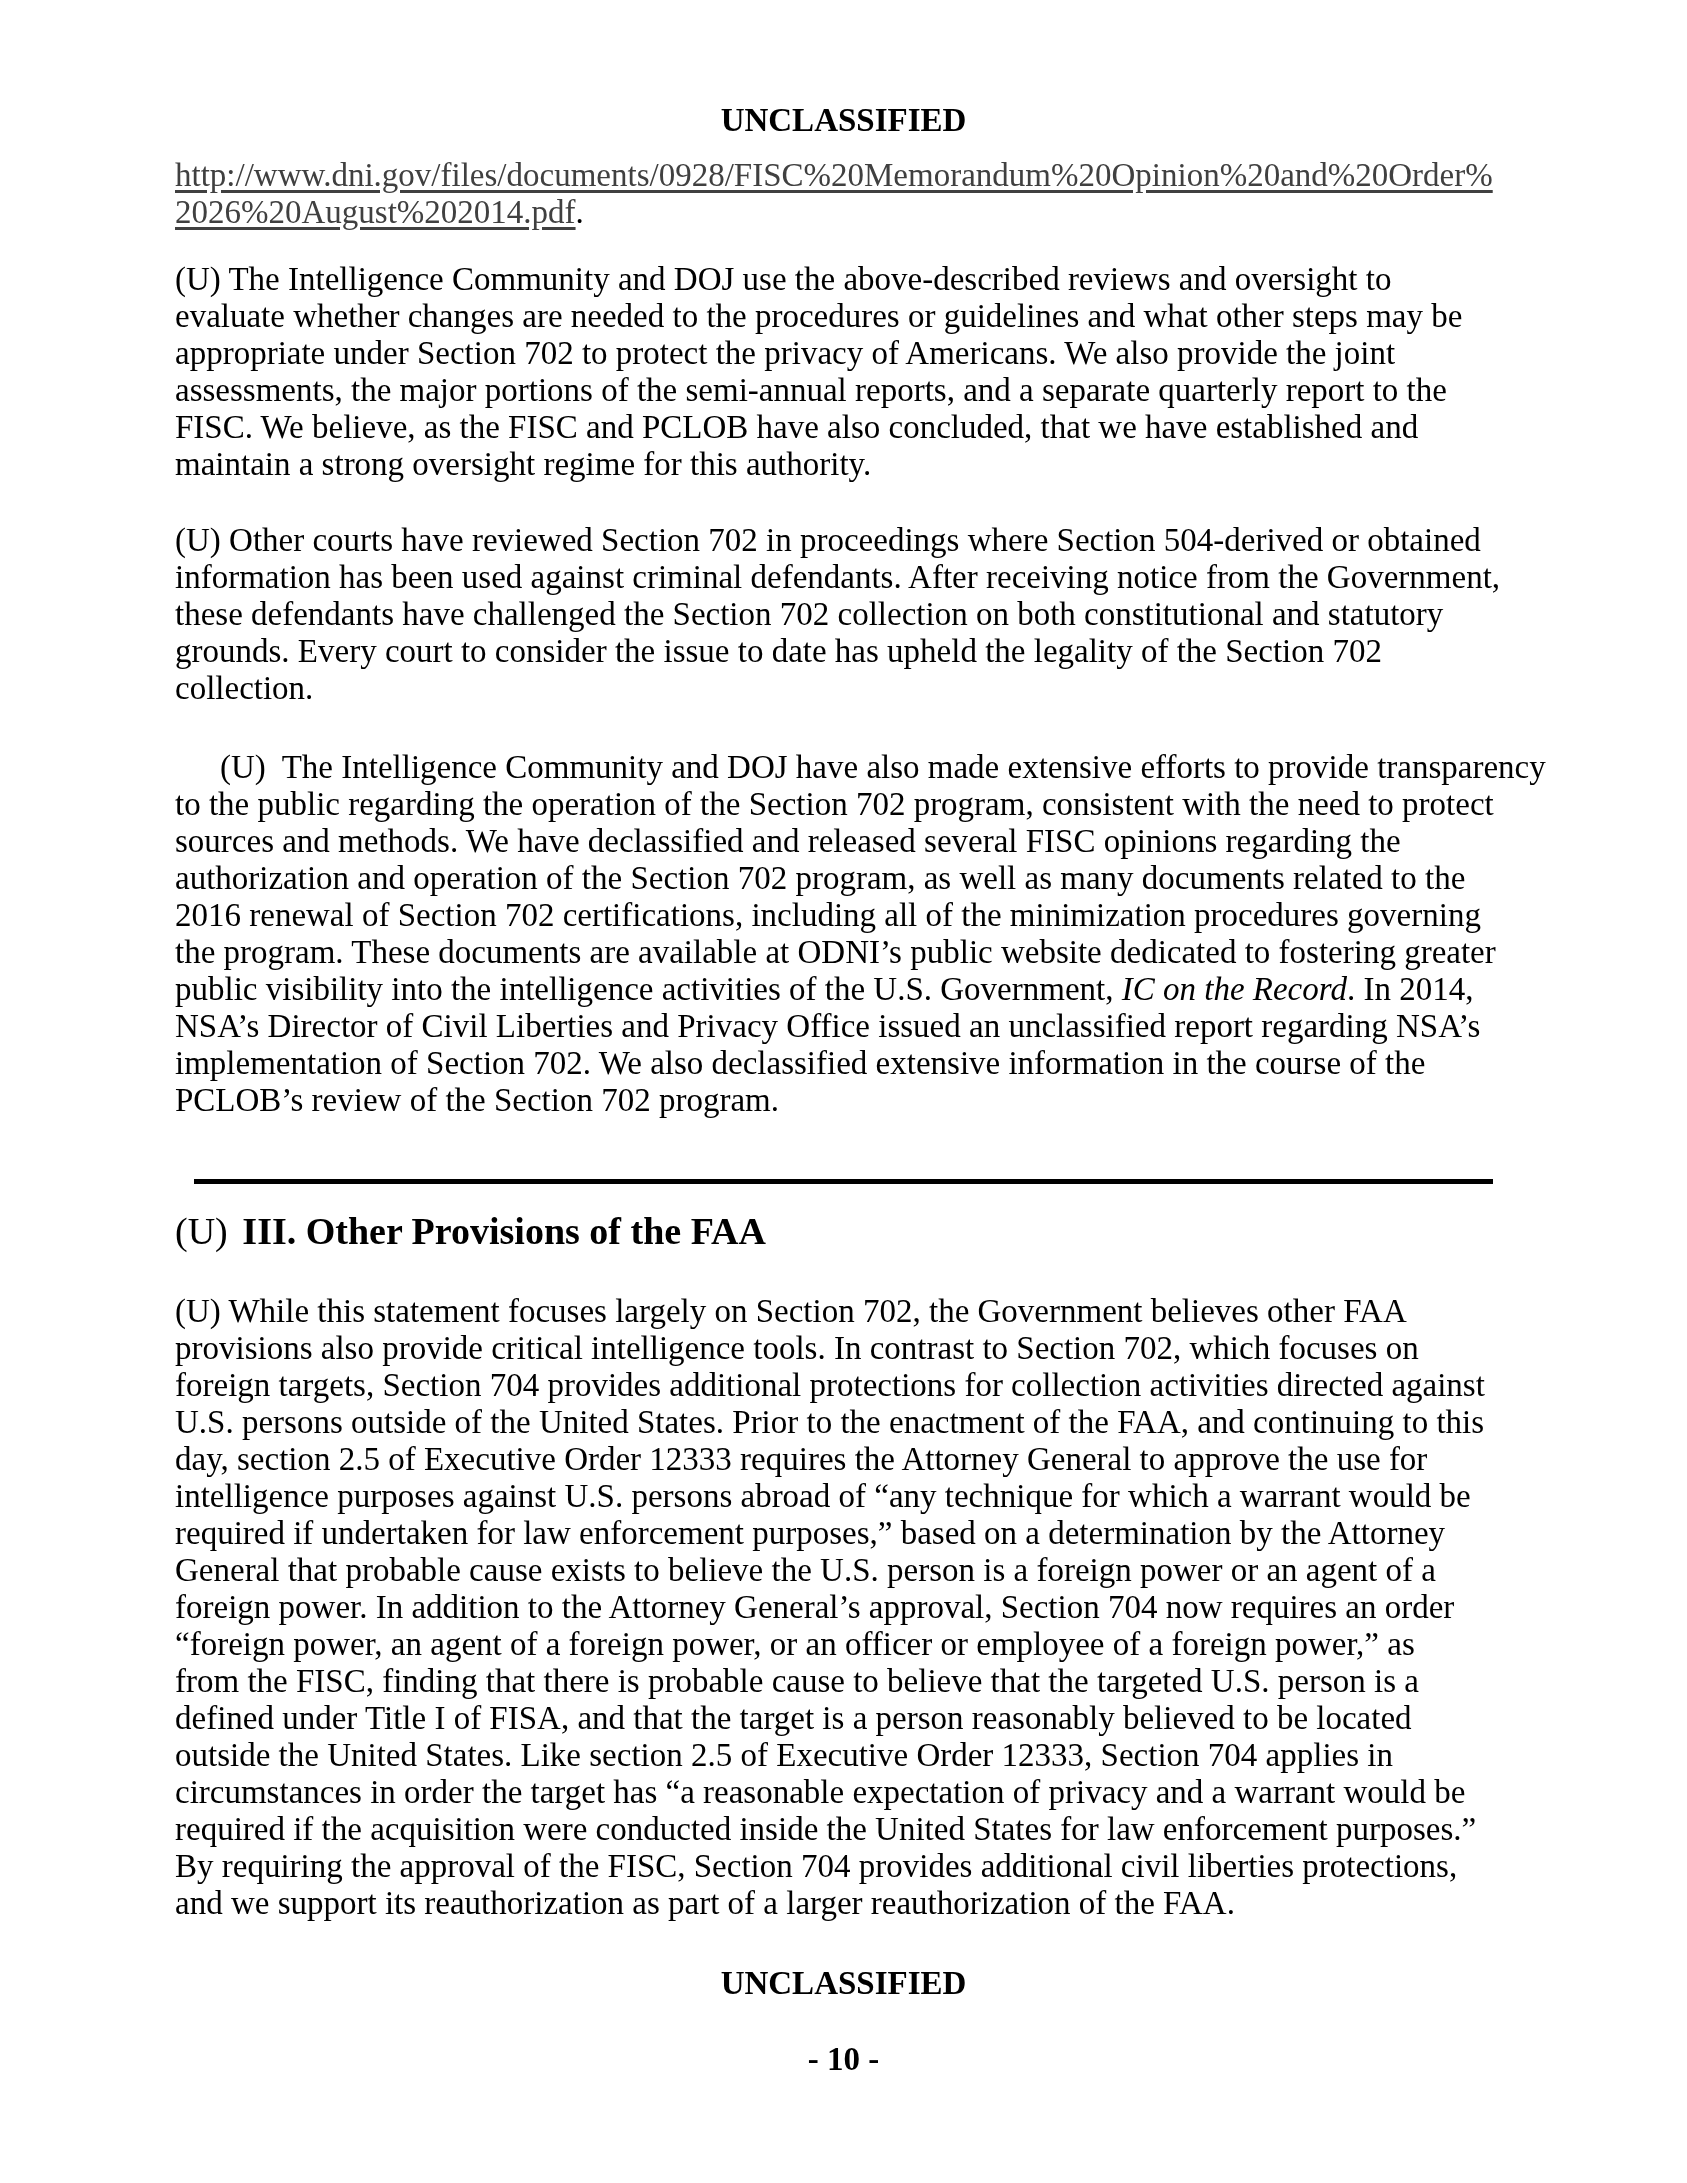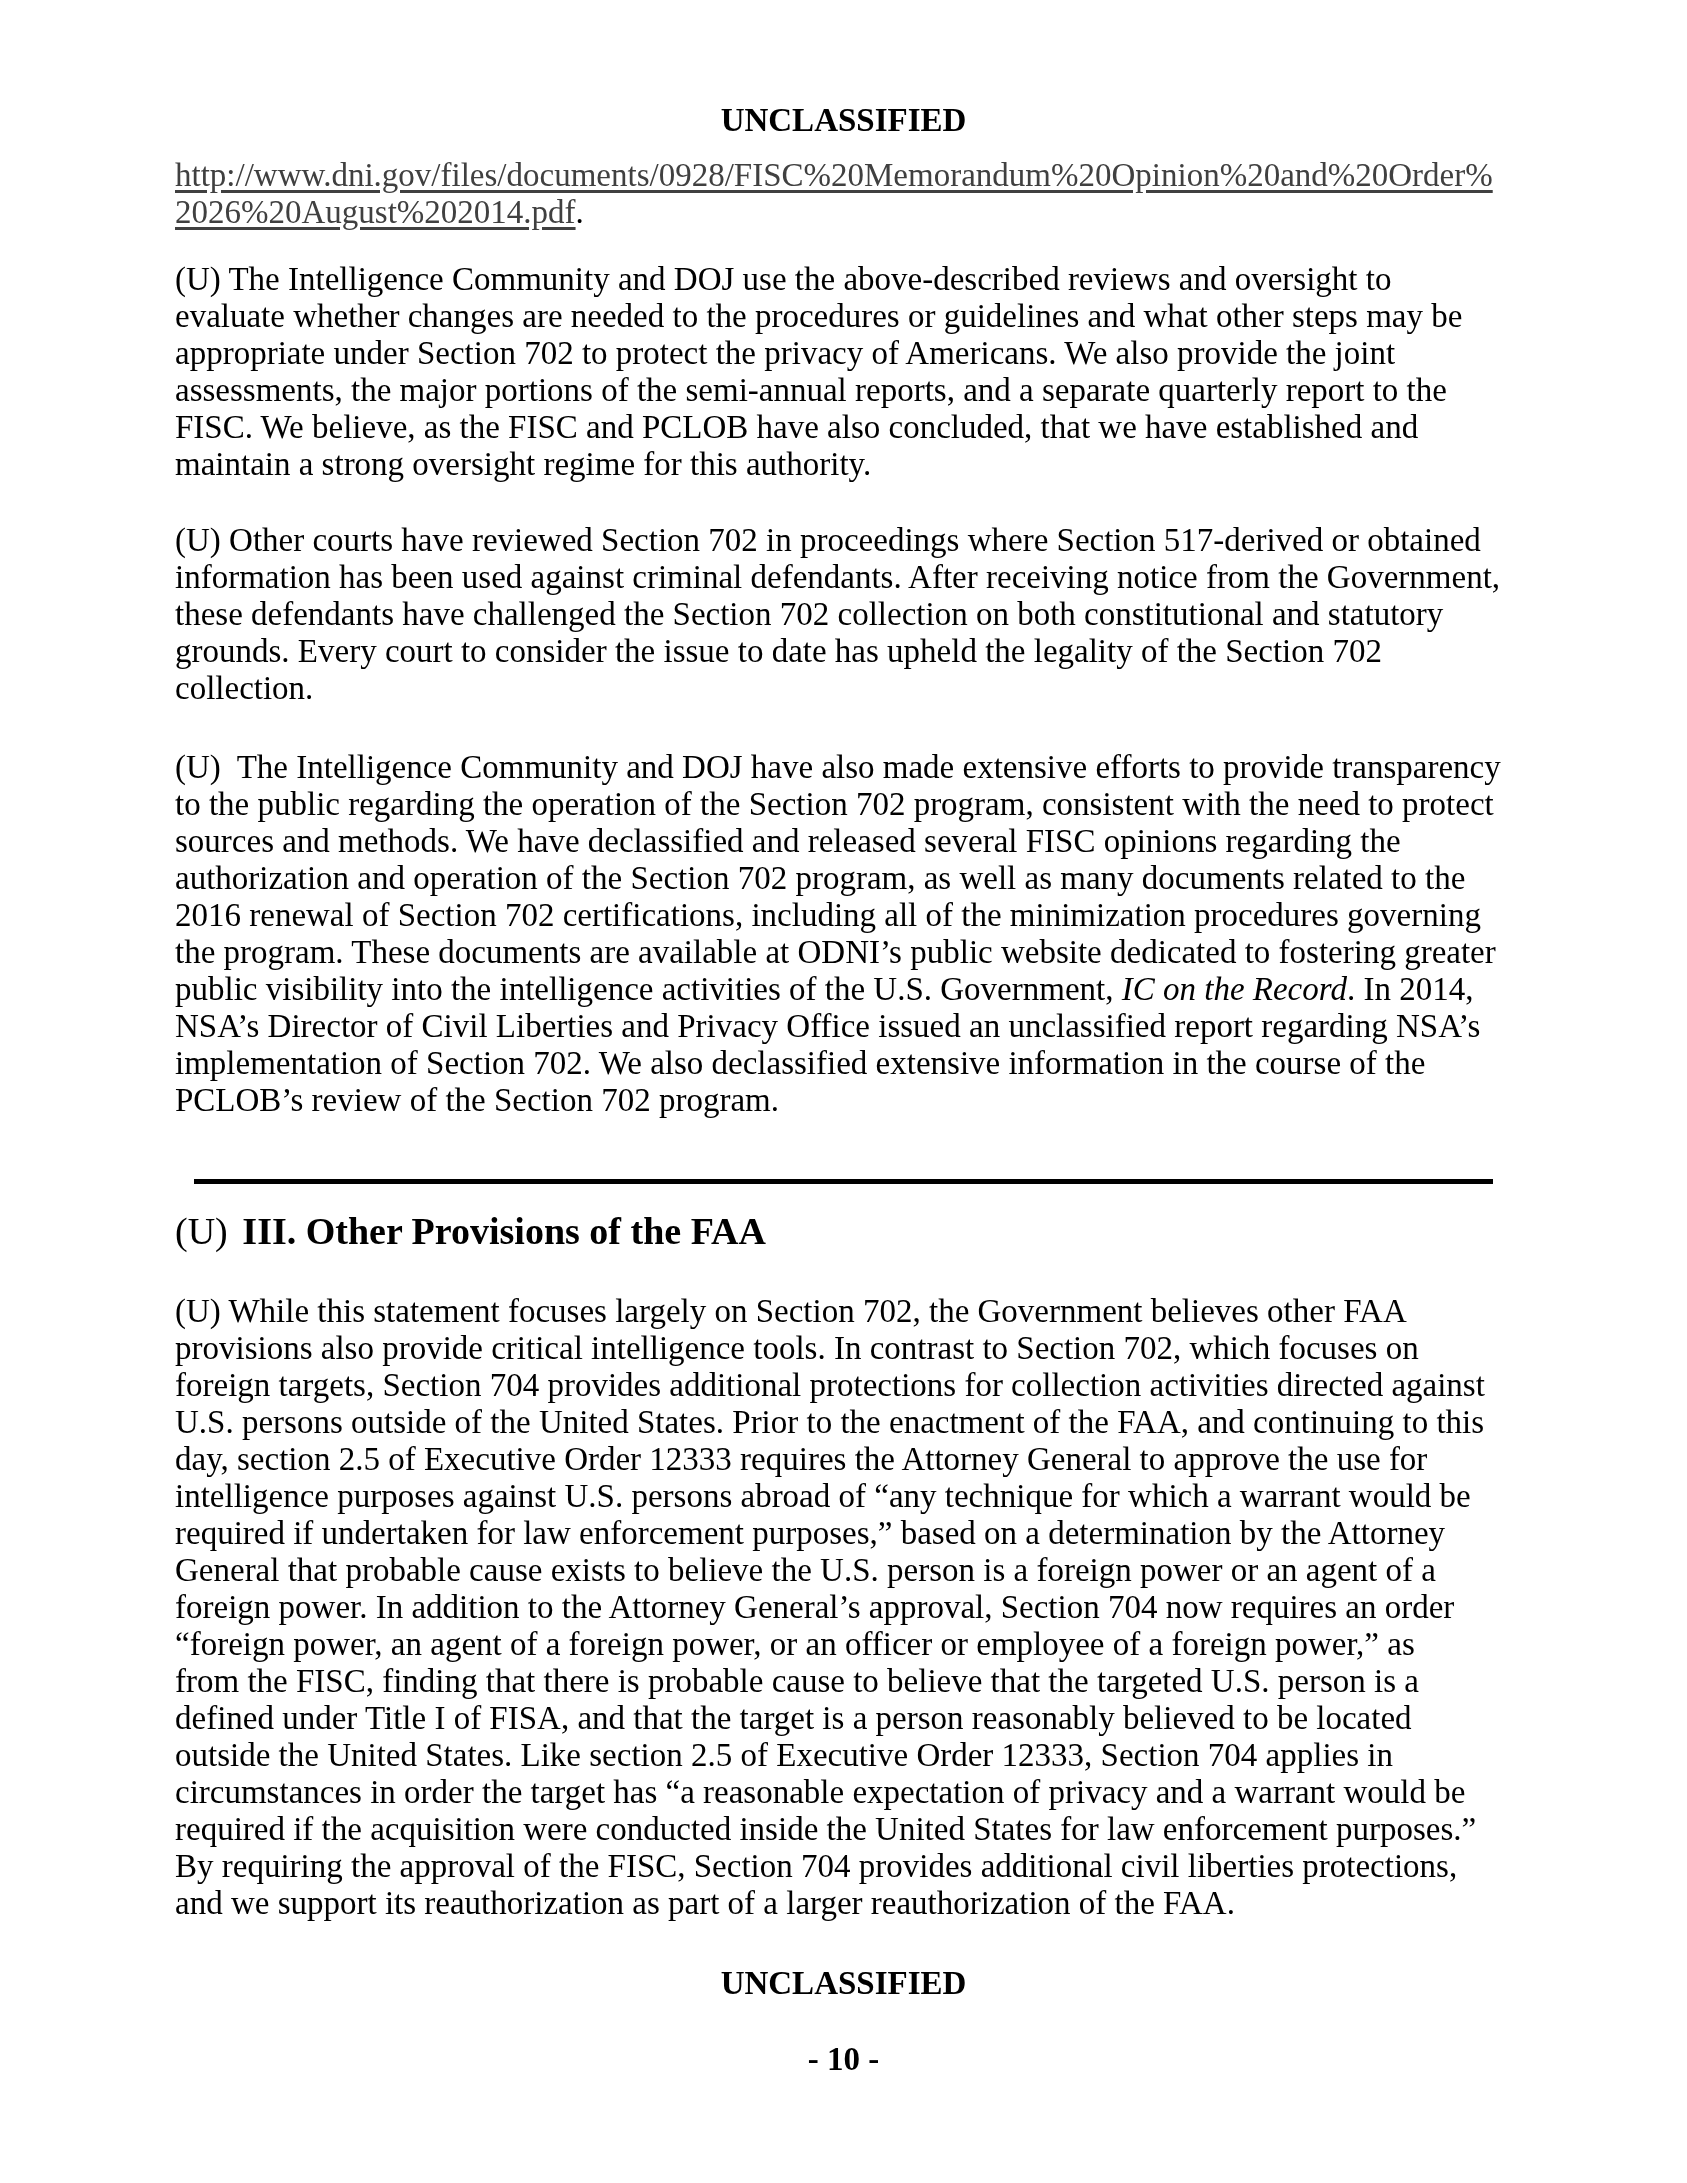--- a/index.html
+++ b/index.html
@@ -33,29 +33,29 @@
   <div class="block" style="top:261px;">
     <span class="line">(U) The Intelligence Community and DOJ use the above-described reviews and oversight to</span>
     <span class="line">evaluate whether changes are needed to the procedures or guidelines and what other steps may be</span>
     <span class="line">appropriate under Section 702 to protect the privacy of Americans. We also provide the joint</span>
     <span class="line">assessments, the major portions of the semi-annual reports, and a separate quarterly report to the</span>
     <span class="line">FISC. We believe, as the FISC and PCLOB have also concluded, that we have established and</span>
     <span class="line">maintain a strong oversight regime for this authority.</span>
   </div>
 
   <div class="block" style="top:522px;">
-    <span class="line">(U) Other courts have reviewed Section 702 in proceedings where Section 517-derived or obtained</span>
+    <span class="line">(U) Other courts have reviewed Section 702 in proceedings where Section 504-derived or obtained</span>
     <span class="line">information has been used against criminal defendants. After receiving notice from the Government,</span>
     <span class="line">these defendants have challenged the Section 702 collection on both constitutional and statutory</span>
     <span class="line">grounds. Every court to consider the issue to date has upheld the legality of the Section 702</span>
     <span class="line">collection.</span>
   </div>
 
   <div class="block" style="top:749px;">
-    <span class="line" style="white-space:pre;">(U)  The Intelligence Community and DOJ have also made extensive efforts to provide transparency</span>
+    <span class="line" style="white-space:pre;margin-left:45px;">(U)  The Intelligence Community and DOJ have also made extensive efforts to provide transparency</span>
     <span class="line">to the public regarding the operation of the Section 702 program, consistent with the need to protect</span>
     <span class="line">sources and methods. We have declassified and released several FISC opinions regarding the</span>
     <span class="line">authorization and operation of the Section 702 program, as well as many documents related to the</span>
     <span class="line">2016 renewal of Section 702 certifications, including all of the minimization procedures governing</span>
     <span class="line">the program. These documents are available at ODNI’s public website dedicated to fostering greater</span>
     <span class="line" style="white-space:pre;"><span>public visibility into the intelligence activities of the U.S. Government, </span><i>IC on the Record</i><span>. In 2014,</span></span>
     <span class="line">NSA’s Director of Civil Liberties and Privacy Office issued an unclassified report regarding NSA’s</span>
     <span class="line">implementation of Section 702. We also declassified extensive information in the course of the</span>
     <span class="line">PCLOB’s review of the Section 702 program.</span>
   </div>

